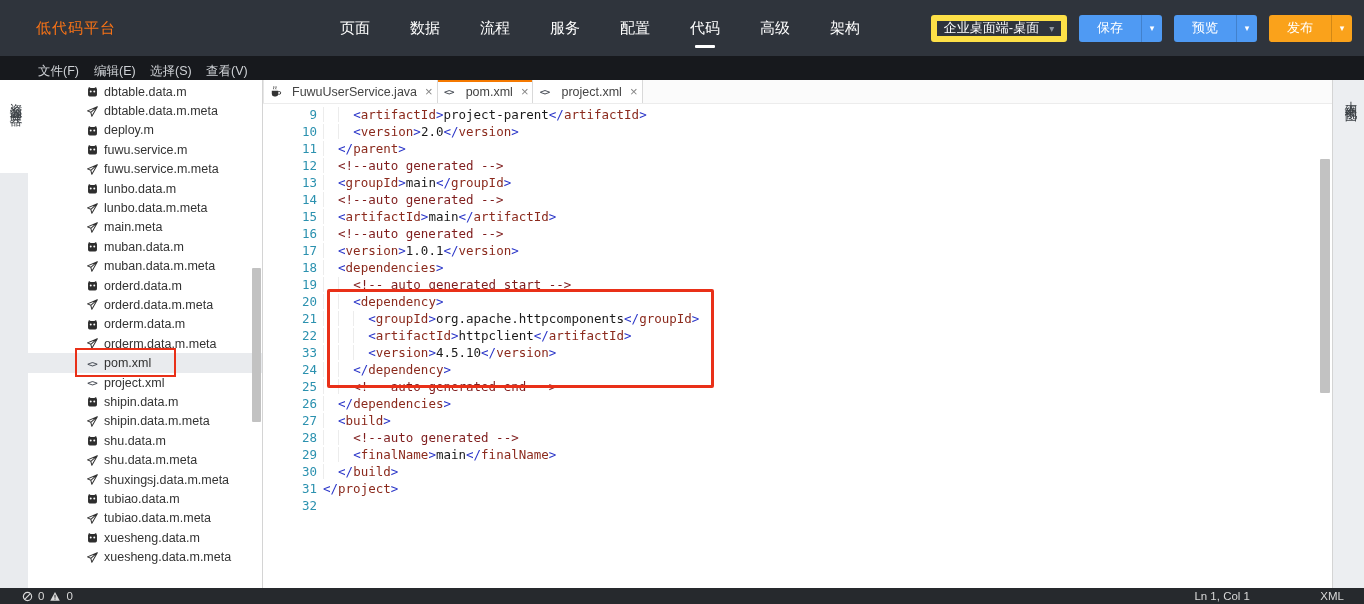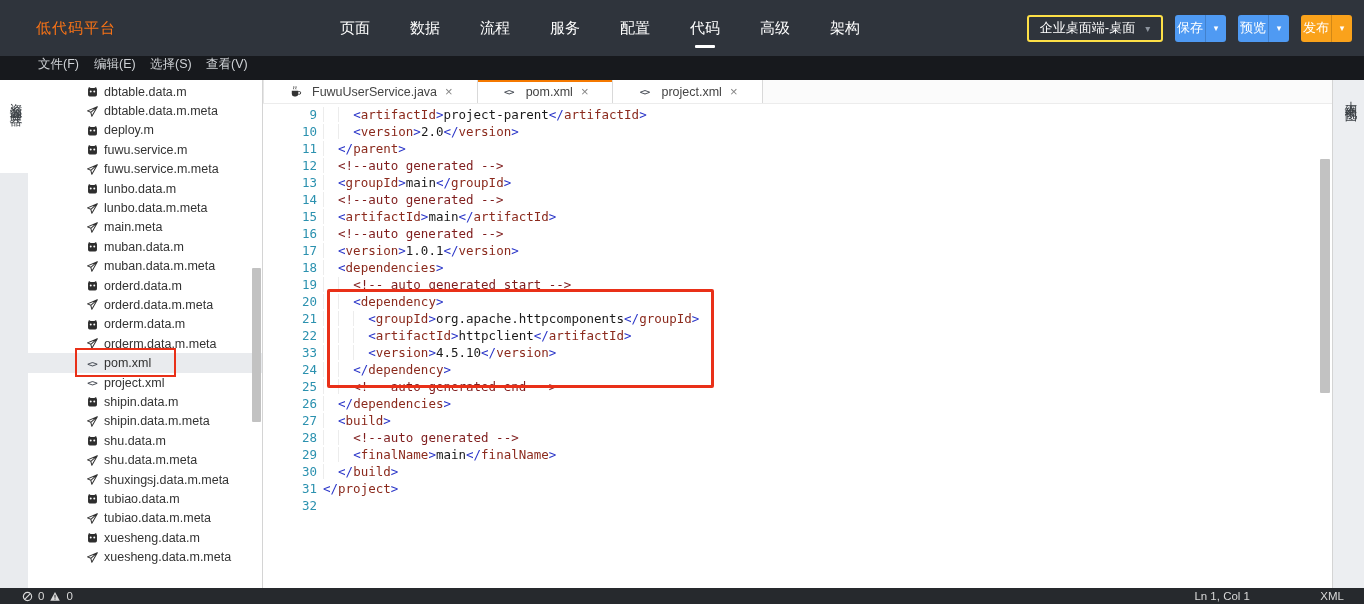--- a/index.html
+++ b/index.html
@@ -5,48 +5,48 @@
   html,body{margin:0;padding:0;}
   body{width:1364px;height:604px;overflow:hidden;background:#fff;
        font-family:"Liberation Sans","DejaVu Sans",sans-serif;-webkit-font-smoothing:antialiased;}
   
   .topbar{height:56px;background:#2f343c;position:relative;display:flex;align-items:center;}
   .logo{color:#f97316;font-size:15px;margin-left:36px;letter-spacing:1px;}
   .top-nav{position:absolute;left:339px;top:0;height:56px;display:flex;gap:38px;align-items:stretch;}
   .nav-item{color:#fff;font-size:15px;display:flex;align-items:center;position:relative;cursor:pointer;padding:0 1px;}
   .nav-item.active::after{content:"";position:absolute;left:50%;transform:translateX(-50%);bottom:8px;width:20px;height:3px;background:#fff;border-radius:1px;}
   .top-right{position:absolute;right:12px;top:0;height:56px;display:flex;align-items:center;gap:12px;}
-  .ws-select{min-width:136px;height:27px;border:2px solid #fde047;border-radius:3px;display:flex;align-items:center;justify-content:center;gap:10px;color:#fff;font-size:13px;cursor:pointer;padding:0 0;box-sizing:border-box;}
+  .ws-select{min-width:136px;height:27px;border:6px solid #fde047;border-radius:3px;display:flex;align-items:center;justify-content:center;gap:10px;color:#fff;font-size:13px;cursor:pointer;padding:0 0;box-sizing:border-box;}
   .ws-select .caret{color:#8d949e;font-size:10px;}
   .split-btn{display:flex;height:27px;border-radius:3px;overflow:hidden;color:#fff;font-size:13px;cursor:pointer;}
-  .split-btn .lbl{padding:0 2px;display:flex;align-items:center;}
+  .split-btn .lbl{padding:0 18px;display:flex;align-items:center;}
   .split-btn .caret{width:20px;display:flex;align-items:center;justify-content:center;border-left:1px solid rgba(0,0,0,.16);font-size:9px;}
   
-  .menubar{height:24px;background:#17191d;display:flex;align-items:flex-start;gap:14px;padding-left:38px;}
+  .menubar{height:24px;background:#17191d;display:flex;align-items:flex-end;gap:14px;padding-left:38px;}
   .menu-item{color:#cfd2d6;font-size:12.5px;cursor:pointer;width:42px;}
   
   .workspace{display:flex;height:508px;position:relative;}
   .leftstrip{width:28px;position:relative;background:#fff;flex:none;}
   .leftstrip .lower{position:absolute;top:93px;bottom:0;left:0;width:28px;background:#e9ebee;}
   .vlabel{writing-mode:vertical-rl;font-size:12.5px;color:#3a3f44;letter-spacing:3px;cursor:pointer;}
   .leftstrip .vlabel{position:absolute;top:13px;left:7px;}
   
   .sidebar{width:235px;flex:none;background:#fff;border-right:1px solid #d4d4d4;position:relative;overflow:hidden;box-sizing:border-box;}
   .tree{position:absolute;top:2px;left:0;right:0;}
   .tree-row{height:19.4px;display:flex;align-items:center;padding-left:57px;font-size:12.5px;color:#333;cursor:pointer;white-space:nowrap;}
   .tree-row.selected{background:#e9ebee;}
   .ticon{width:14px;height:14px;margin-right:5px;display:flex;align-items:center;justify-content:center;flex:none;}
   .xicon{font-family:"DejaVu Sans Mono",monospace;font-size:9.5px;font-weight:bold;color:#4a4f58;letter-spacing:-1px;}
   .sb-thumb{position:absolute;background:#c2c2c2;border-radius:1px;cursor:pointer;}
   .tree-thumb{right:1px;top:188px;width:9px;height:154px;}
   .sel-box{position:absolute;left:47px;top:268px;width:97px;height:25px;border:2px solid #e93018;z-index:3;pointer-events:none;}
   
   .editorcol{flex:1;display:flex;flex-direction:column;background:#fff;position:relative;min-width:0;}
   .tabbar{height:23px;background:#fbfbfb;border-bottom:1px solid #ececec;display:flex;flex:none;}
-  .tab{display:flex;align-items:center;gap:5px;padding:0 24px;border-right:1px solid #d9d9d9;font-size:12.5px;color:#444;background:#fff;cursor:pointer;box-sizing:border-box;}
+  .tab{display:flex;align-items:center;gap:5px;padding:0 4px;border-right:1px solid #d9d9d9;font-size:12.5px;color:#444;background:#fff;cursor:pointer;box-sizing:border-box;}
   .tab:first-child{border-left:1px solid #e6e6e6;}
   .tab.active{box-shadow:inset 0 2px 0 #f57900;}
   .tab .close{color:#848484;font-size:13px;margin-left:3px;line-height:1;}
   .editor{flex:1;position:relative;font-family:"DejaVu Sans Mono","Liberation Mono",monospace;font-size:12.5px;overflow:hidden;}
   .code{position:absolute;top:2px;left:0;right:14px;}
   .cl{display:flex;height:17px;line-height:17px;white-space:pre;}
   .ln{width:54px;text-align:right;color:#2b91af;flex:none;}
   .lt{margin-left:6px;}
   .br{color:#2a35c8;} .tg{color:#8b2a1d;} .tx{color:#1a1a1a;} .cm{color:#7f1d1d;}
   .ig{box-shadow:inset 1px 0 0 #ececec;}

